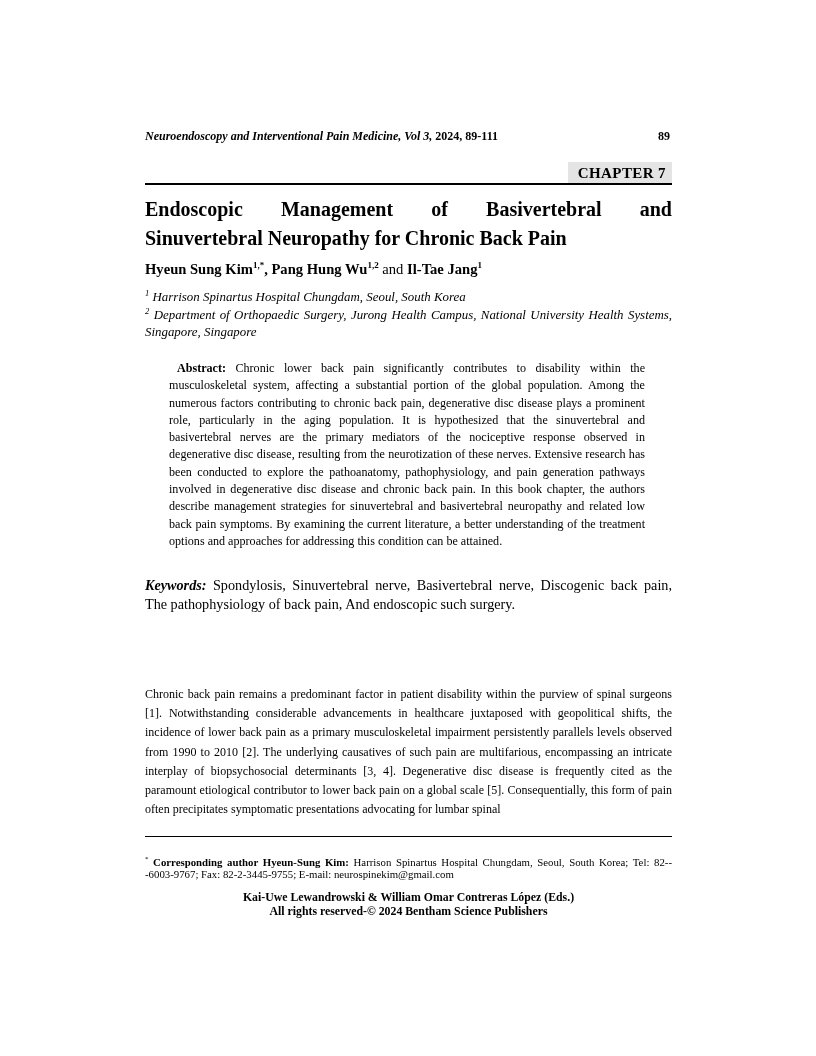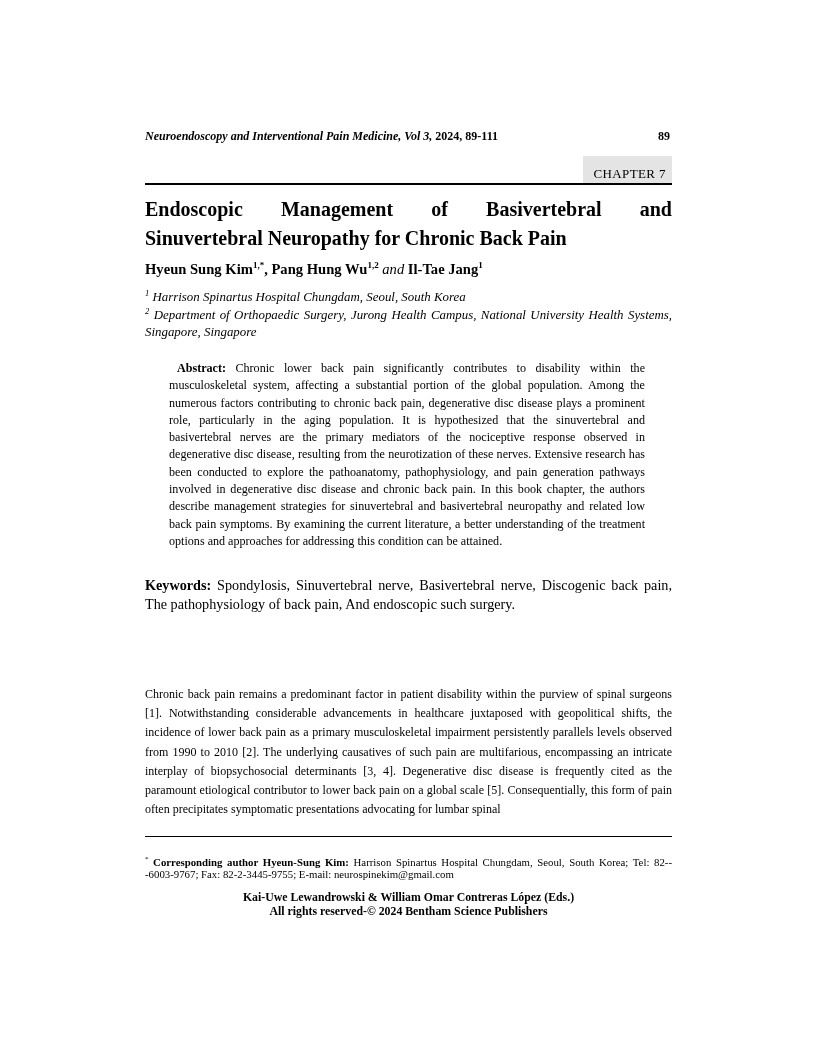--- a/index.html
+++ b/index.html
@@ -27,46 +27,46 @@
   }
 
   .chapter-row {
     top:151px; height:34px;
     border-bottom:2px solid #000;
     display:flex; justify-content:flex-end; align-items:flex-end;
   }
   .chapter-box {
     display:inline-block;
     background:#e4e4e4;
-    font-size:13px; font-weight:normal;
+    font-size:15px; font-weight:bold;
     letter-spacing:0.4px;
-    padding:10px 6px 1px 10px;
+    padding:3px 6px 1px 10px;
   }
 
   .title { top:195px; font-size:20px; font-weight:bold; line-height:28.5px; }
   .title .title-line1 { text-align:justify; text-align-last:justify; }
 
   .authors { top:260px; font-size:14.6px; font-weight:bold; }
   .authors sup { font-size:9px; }
-  .authors .and-word { font-weight:normal;font-style:italic; }
+  .authors .and-word { font-weight:normal; }
 
   .affil { font-size:12.9px; font-style:italic; line-height:17px; }
   .affil sup { font-size:8.5px; }
   .affil-1 { top:285px; }
   .affil-2 { top:303px; text-align:justify; }
 
   .abstract {
     top:360px; left:169px; width:476px;
     font-size:12.1px; line-height:17.3px;
     text-align:justify; text-indent:8px;
   }
   .abstract .abstract-label { font-weight:bold; }
 
   .keywords { top:576px; font-size:14.2px; line-height:19px; text-align:justify; }
-  .keywords .kw-label { font-weight:bold; }
+  .keywords .kw-label { font-weight:bold;font-style:italic; }
 
   .section-heading { top:627px; font-size:14.6px; font-weight:bold; letter-spacing:0.2px; }
 
   .body-para { top:657px; font-size:12px; line-height:19.2px; text-align:justify;margin-top:28px; }
 
   .footnote-rule { top:836px; border-top:1.5px solid #000; height:0; }
   .footnote {
     top:853px; font-size:10.8px; line-height:12.3px; text-align:justify;
   }
   .footnote sup { font-size:7px; }

